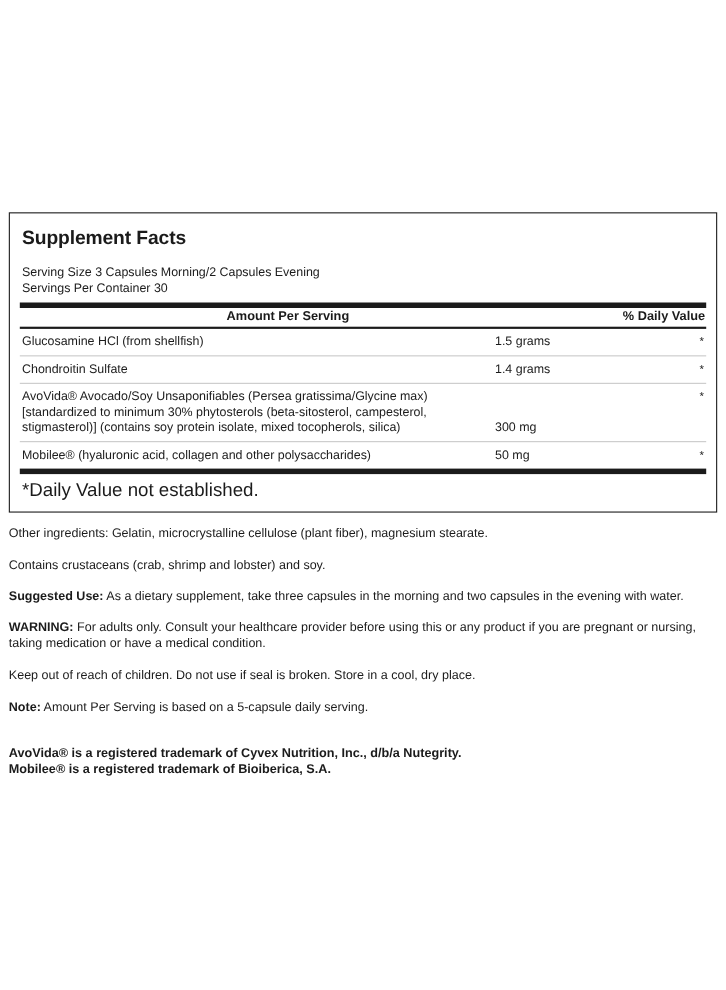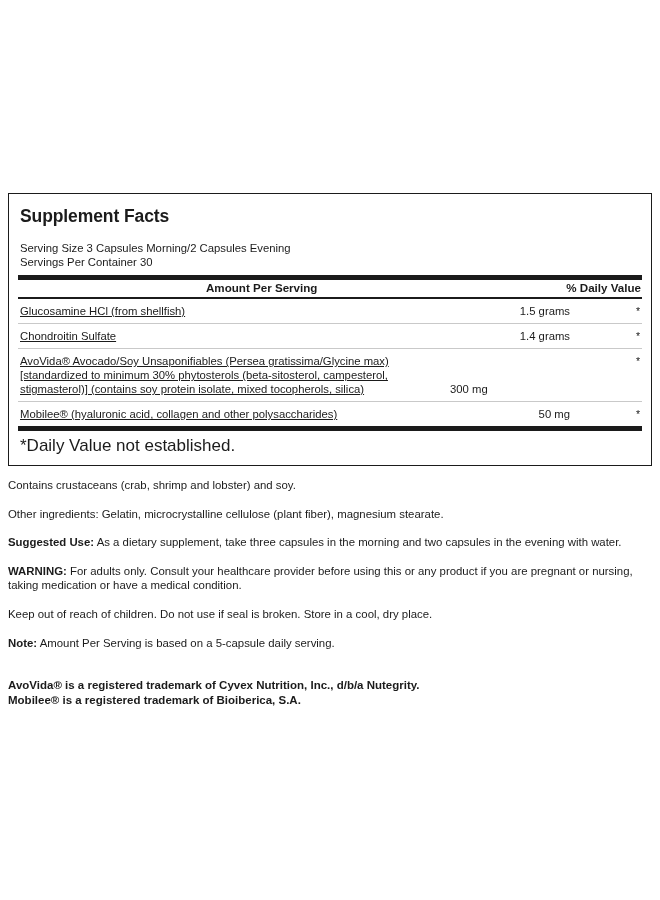--- a/index.html
+++ b/index.html
@@ -104,28 +104,28 @@
     font-size: 11.3px;
     line-height: 14px;
     padding: 5px 0 5px 0;
     min-height: 24px;
   }
   .sf-row .nm {
     display: block;
     margin-left: 2px;
     max-width: 430px;
   }
-  .sf-row .nm-line { display: block; white-space: nowrap; text-decoration: underline; }
+  .sf-row .nm-line { display: block; white-space: nowrap; }
   .sf-row .amt {
     position: absolute;
     left: 432px;
     width: 120px;
     text-align: left;
   }
-  .sf-row.r-single .amt { top: 5px; text-align: right; }
+  .sf-row.r-single .amt { top: 5px; }
   .sf-row.r-multi .amt { bottom: 5px; }
   .sf-row .dv {
     position: absolute;
     right: 2px;
     top: 5px;
     width: 40px;
     text-align: right;
     font-size: 10.5px;
   }
 
@@ -223,23 +223,23 @@
 
       <div class="rule-bottom-thick"></div>
 
       <div class="sf-footnote">*Daily Value not established.</div>
 
     </div>
   </div>
 
   <div class="copy">
 
+    <p>Other ingredients: Gelatin, microcrystalline cellulose (plant fiber), magnesium stearate.</p>
+
     <p>Contains crustaceans (crab, shrimp and lobster) and soy.</p>
-
-    <p>Other ingredients: Gelatin, microcrystalline cellulose (plant fiber), magnesium stearate.</p>
 
     <p><b>Suggested Use:</b><span> As a dietary supplement, take three capsules in the morning and two capsules in the evening with water.</span></p>
 
     <p><b>WARNING:</b><span> For adults only. Consult your healthcare provider before using this or any product if you are pregnant or nursing, taking medication or have a medical condition.</span></p>
 
     <p>Keep out of reach of children. Do not use if seal is broken. Store in a cool, dry place.</p>
 
     <p><b>Note:</b><span> Amount Per Serving is based on a 5-capsule daily serving.</span></p>
 
   </div>

